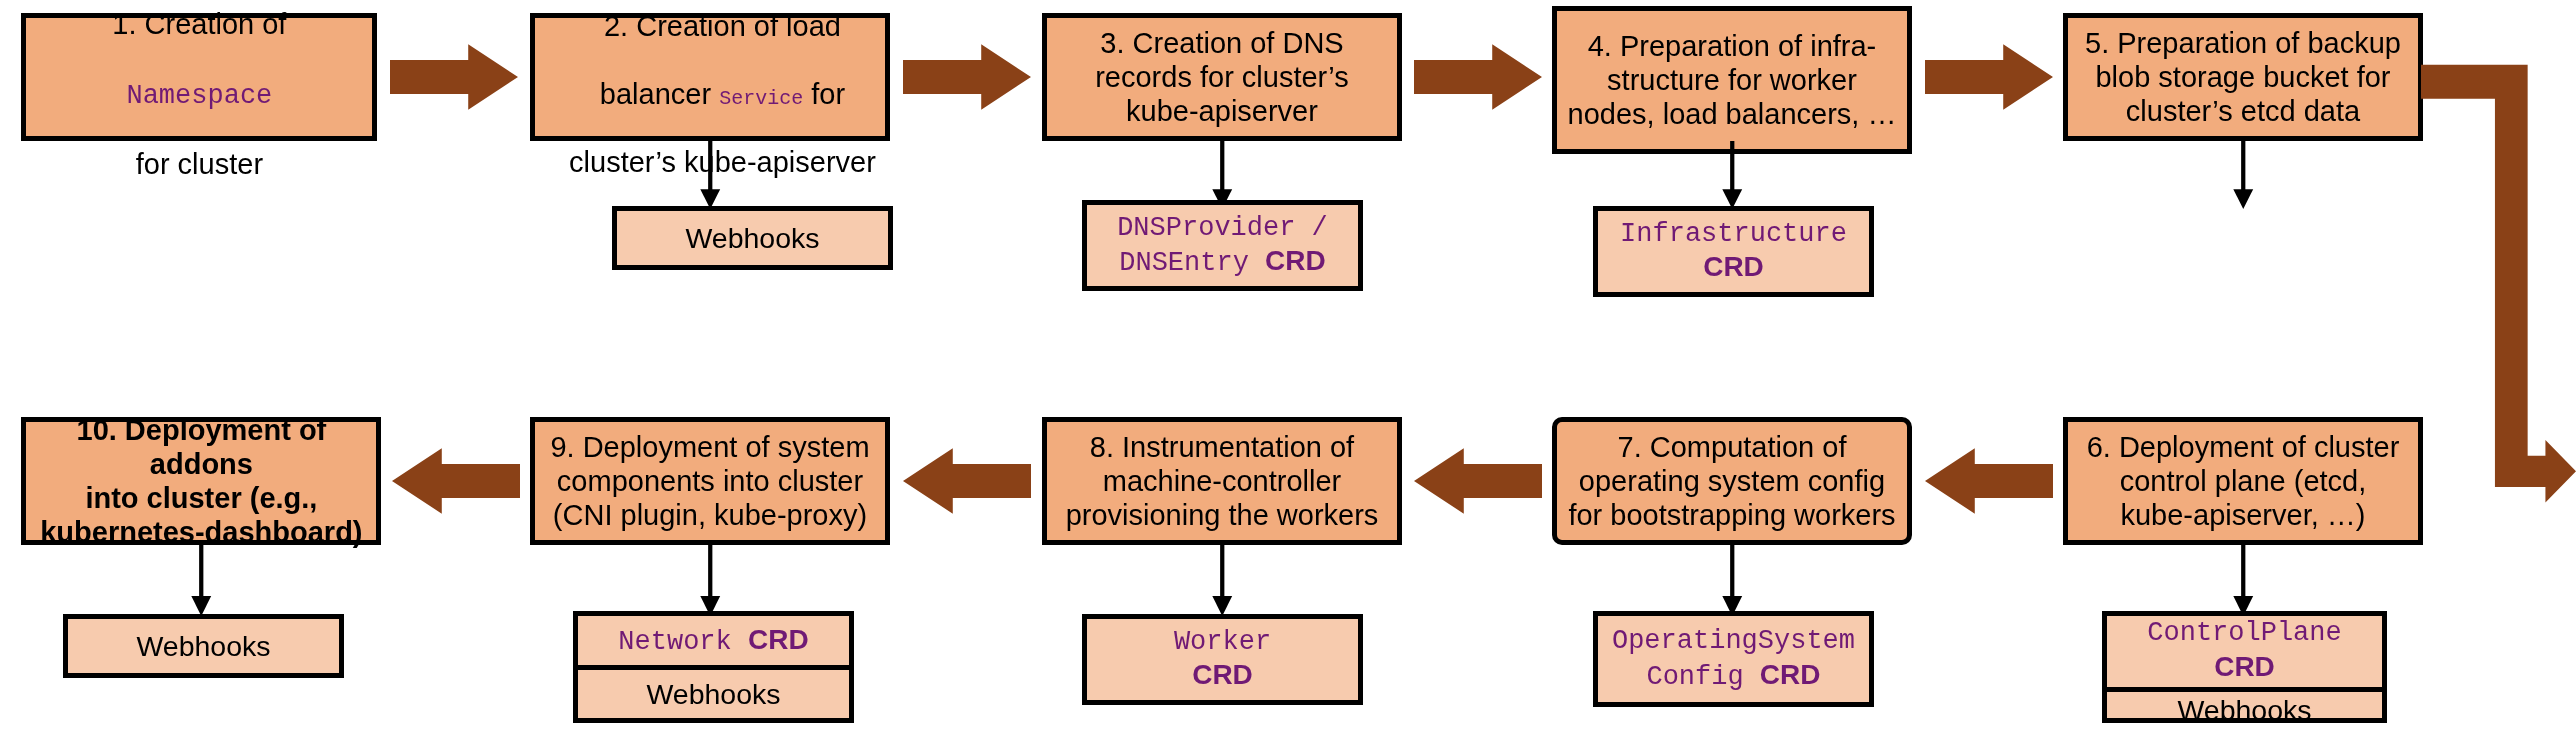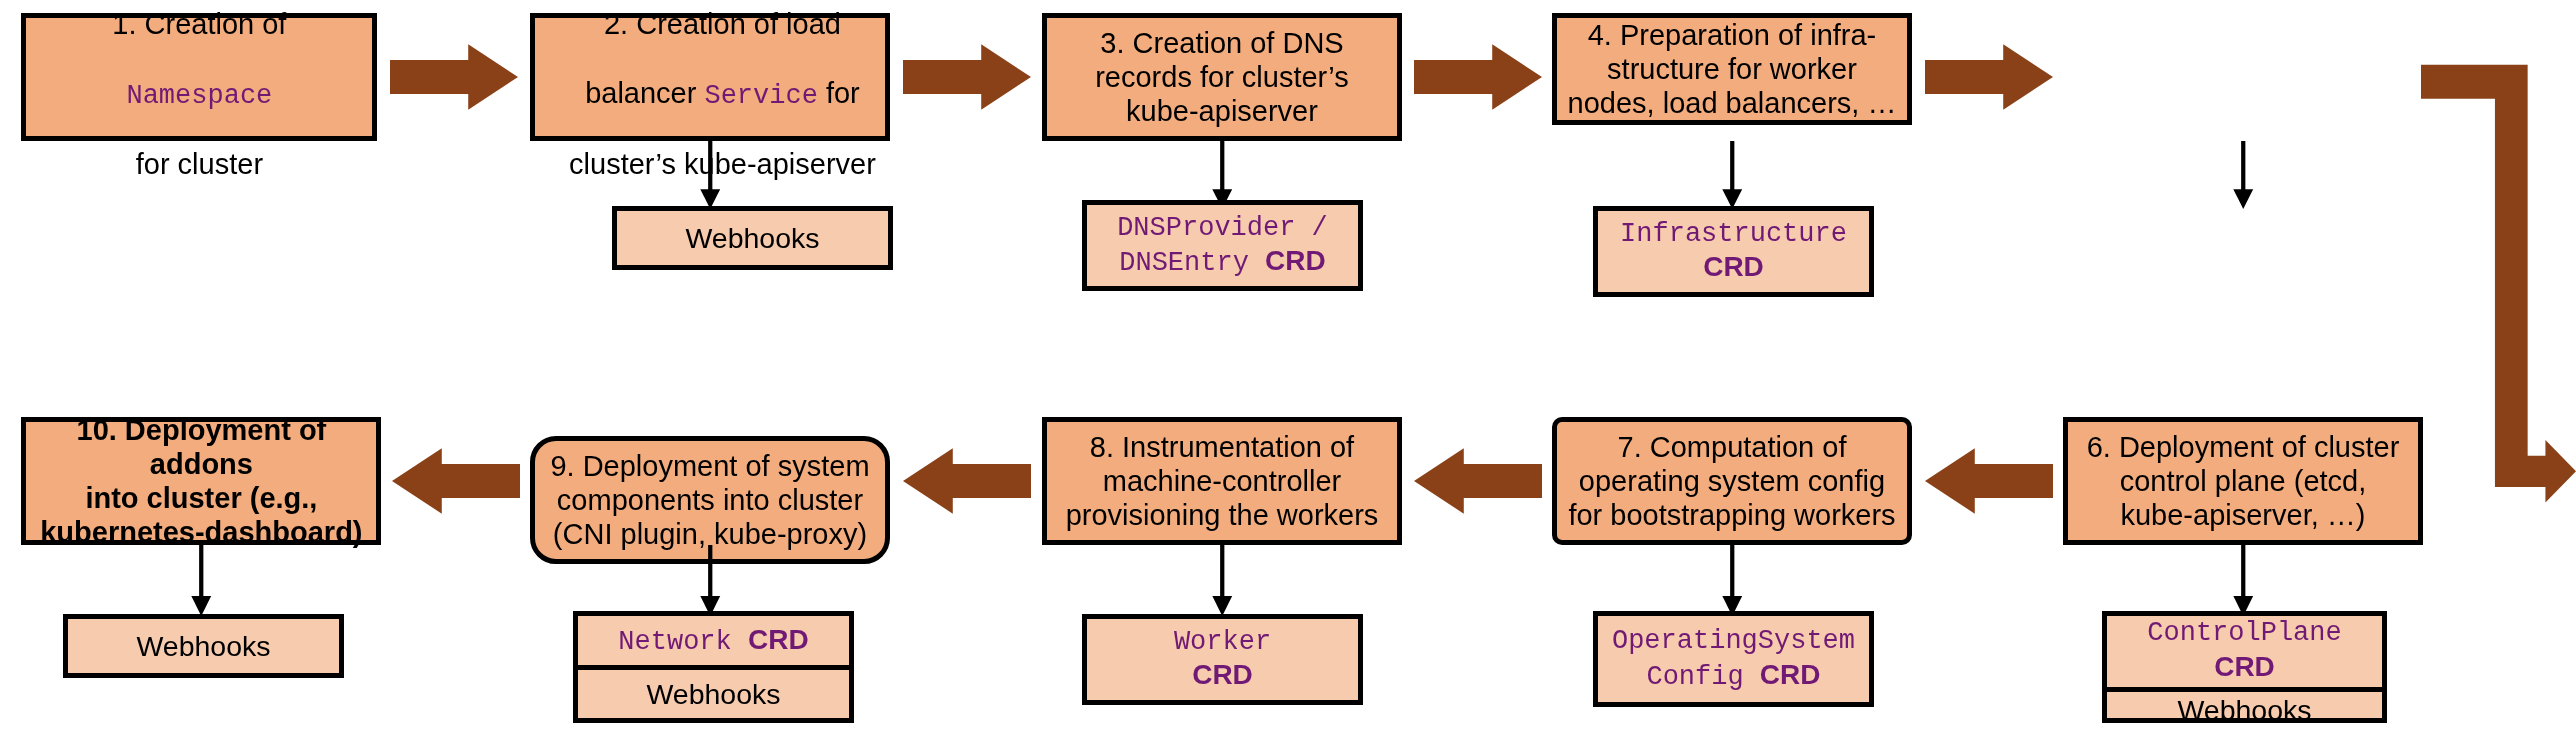--- a/index.html
+++ b/index.html
@@ -107,21 +107,21 @@
 
   <div class="thick-arrow" style="left:390px; top:44px; width:128px; height:66px;">
     <svg width="128" height="66" viewBox="0 0 180 92">
       <polygon points="0,22 110,22 110,0 180,46 110,92 110,70 0,70" fill="#8a4117"></polygon>
     </svg>
   </div>
 
   <div class="step-box" style="left:530px; top:13px; width:360px; height:128px;padding-left:32px;">
     <div class="step-text">
       <span>2. Creation of load</span><br>
-      <span>balancer <span class="mono" style="font-size:27px;">Service</span> for</span><br>
+      <span>balancer <span class="mono" style="font-size:20px;">Service</span> for</span><br>
       <span>cluster’s kube-apiserver</span>
     </div>
   </div>
 
   <div class="thick-arrow" style="left:903px; top:44px; width:128px; height:66px;">
     <svg width="128" height="66" viewBox="0 0 180 92">
       <polygon points="0,22 110,22 110,0 180,46 110,92 110,70 0,70" fill="#8a4117"></polygon>
     </svg>
   </div>
 
@@ -130,32 +130,37 @@
 records for cluster’s
 kube-apiserver</div>
   </div>
 
   <div class="thick-arrow" style="left:1414px; top:44px; width:128px; height:66px;">
     <svg width="128" height="66" viewBox="0 0 180 92">
       <polygon points="0,22 110,22 110,0 180,46 110,92 110,70 0,70" fill="#8a4117"></polygon>
     </svg>
   </div>
 
-  <div class="step-box" style="left:1552px; top:13px; width:360px; height:112px;">
+  <div class="step-box" style="left:1552px; top:6px; width:360px; height:148px;">
     <div class="step-text">4. Preparation of infra-
 structure for worker
 nodes, load balancers, …</div>
   </div>
 
   <div class="thick-arrow" style="left:1925px; top:44px; width:128px; height:66px;">
     <svg width="128" height="66" viewBox="0 0 180 92">
       <polygon points="0,22 110,22 110,0 180,46 110,92 110,70 0,70" fill="#8a4117"></polygon>
     </svg>
   </div>
 
+  <div class="step-box" style="left:2063px; top:13px; width:360px; height:128px;">
+    <div class="step-text">5. Preparation of backup
+blob storage bucket for
+cluster’s etcd data</div>
+  </div>
 
   <div class="thick-arrow" style="left:2421px; top:57px; width:155px; height:449px;">
     <svg width="155" height="449" viewBox="0 0 218 630">
       <path d="M 0,10 L 150,10 L 150,560 L 175,560 L 175,538 L 218,582 L 175,626 L 175,604 L 104,604 L 104,58 L 0,58 Z" fill="#8a4117"></path>
     </svg>
   </div>
 
   <div class="thin-arrow" style="left:696px; top:141px; width:28.5px; height:68px;">
     <svg width="28.5" height="68" viewBox="0 0 40 96">
       <line x1="20" y1="0" x2="20" y2="76" stroke="#000" stroke-width="6"></line>
@@ -230,21 +235,21 @@
 machine-controller
 provisioning the workers</div>
   </div>
 
   <div class="thick-arrow" style="left:903px; top:448px; width:128px; height:66px;">
     <svg width="128" height="66" viewBox="0 0 180 92">
       <polygon points="180,22 70,22 70,0 0,46 70,92 70,70 180,70" fill="#8a4117"></polygon>
     </svg>
   </div>
 
-  <div class="step-box" style="left:530px; top:436px; width:360px; height:128px;border-radius:26px;">
+  <div class="step-box" style="left:530px; top:417px; width:360px; height:128px;">
     <div class="step-text">9. Deployment of system
 components into cluster
 (CNI plugin, kube-proxy)</div>
   </div>
 
   <div class="thick-arrow" style="left:392px; top:448px; width:128px; height:66px;">
     <svg width="128" height="66" viewBox="0 0 180 92">
       <polygon points="180,22 70,22 70,0 0,46 70,92 70,70 180,70" fill="#8a4117"></polygon>
     </svg>
   </div>

